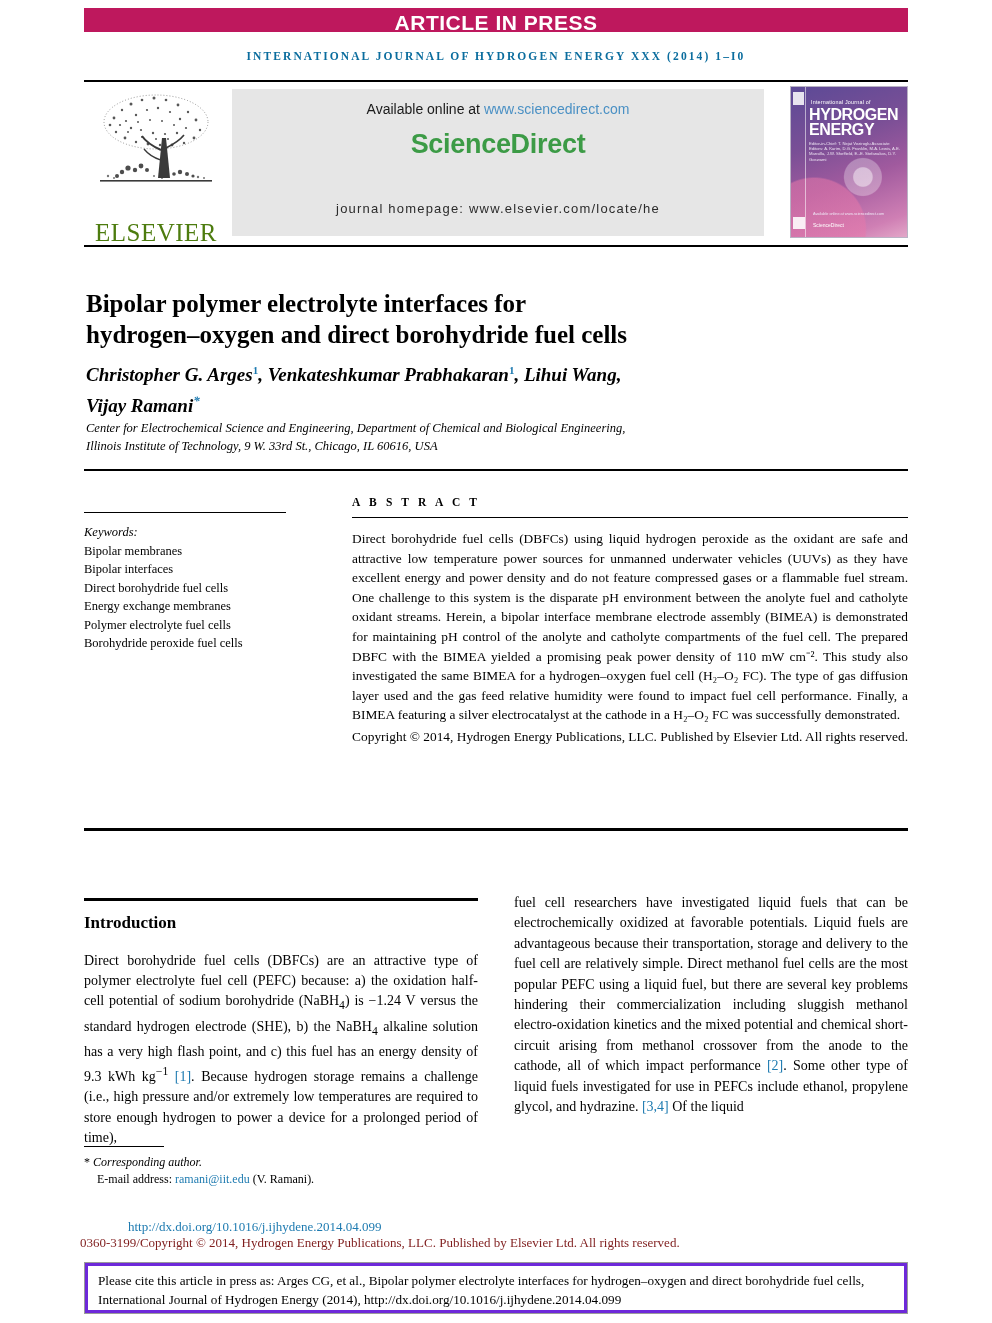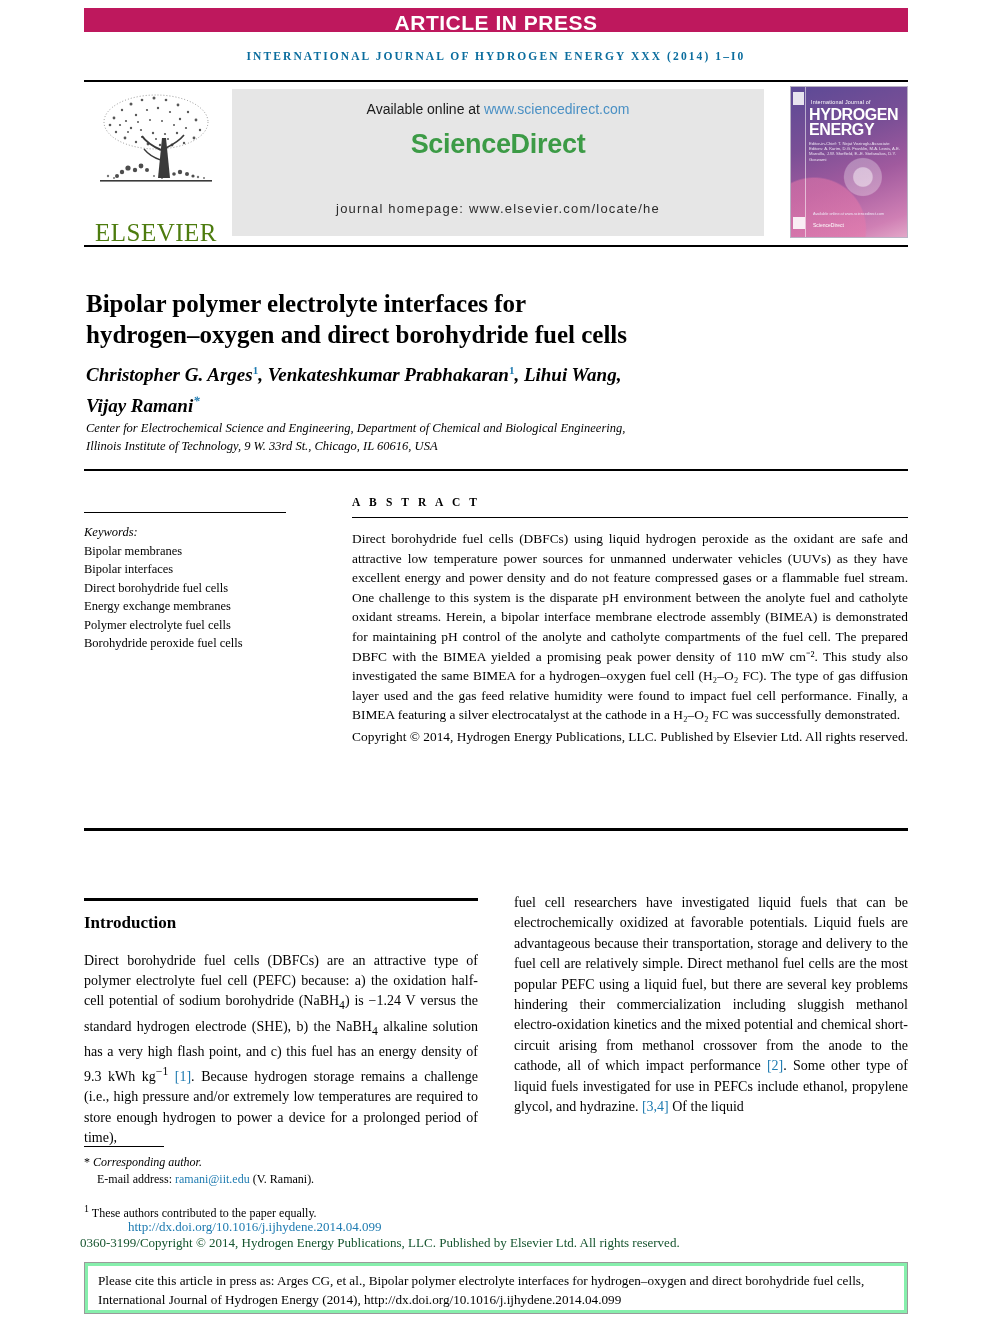--- a/index.html
+++ b/index.html
@@ -442,31 +442,31 @@
     color: #1d7ab0;
     margin-left: 48px;
   }
   .issn-line {
     position: absolute;
     left: 80px;
     top: 1235px;
     width: 830px;
     font-family: "Liberation Serif", serif;
     font-size: 13px;
-    color: #14532d;
+    color: #7f1d1d;
   }
 
   
   .cite-box {
     position: absolute;
     left: 84px;
     top: 1262px;
     width: 824px;
     height: 52px;
-    background: #86efac;
+    background: #6d28d9;
     box-sizing: border-box;
     border: 1px solid #9a9a9a;
   }
   .cite-inner {
     position: absolute;
     left: 3px;
     top: 3px;
     right: 3px;
     bottom: 3px;
     background: #ffffff;
@@ -641,24 +641,20 @@
 
   <div class="fn-block">
     <div class="fn-rule"></div>
     <div class="fn-text">
       <span>*</span>
       <span class="it">Corresponding author.</span><br>
       <span style="padding-left:13px;">E-mail address: </span><span class="link">ramani@iit.edu</span><span> (V. Ramani).</span>
     </div>
   </div>
 
-  <div class="fn-equal">
-    <sup>1</sup>
-    <span>These authors contributed to the paper equally.</span>
-  </div>
 
   <div class="doi-line">http://dx.doi.org/10.1016/j.ijhydene.2014.04.099</div>
   <div class="issn-line">0360-3199/Copyright © 2014, Hydrogen Energy Publications, LLC. Published by Elsevier Ltd. All rights reserved.</div>
 
   <div class="cite-box">
     <div class="cite-inner">Please cite this article in press as: Arges CG, et al., Bipolar polymer electrolyte interfaces for hydrogen–oxygen and direct borohydride fuel cells, International Journal of Hydrogen Energy (2014), http://dx.doi.org/10.1016/j.ijhydene.2014.04.099</div>
   </div>
 
 </div>
 

